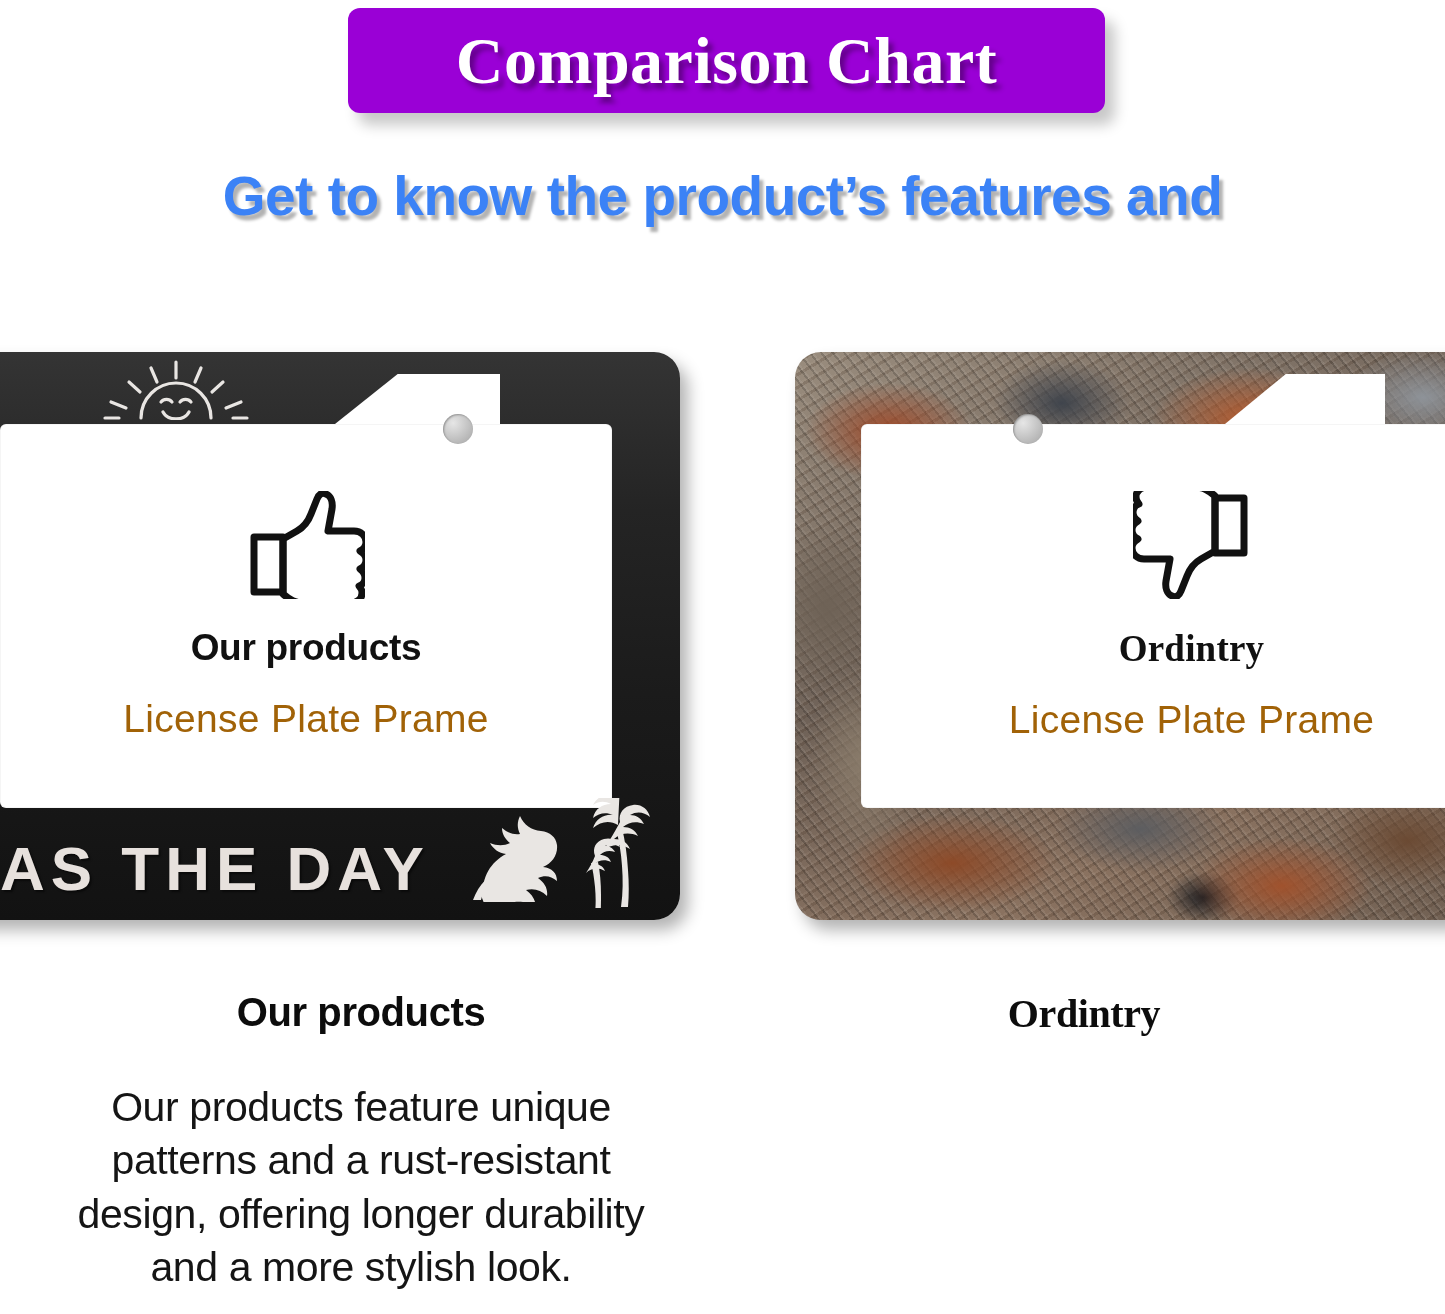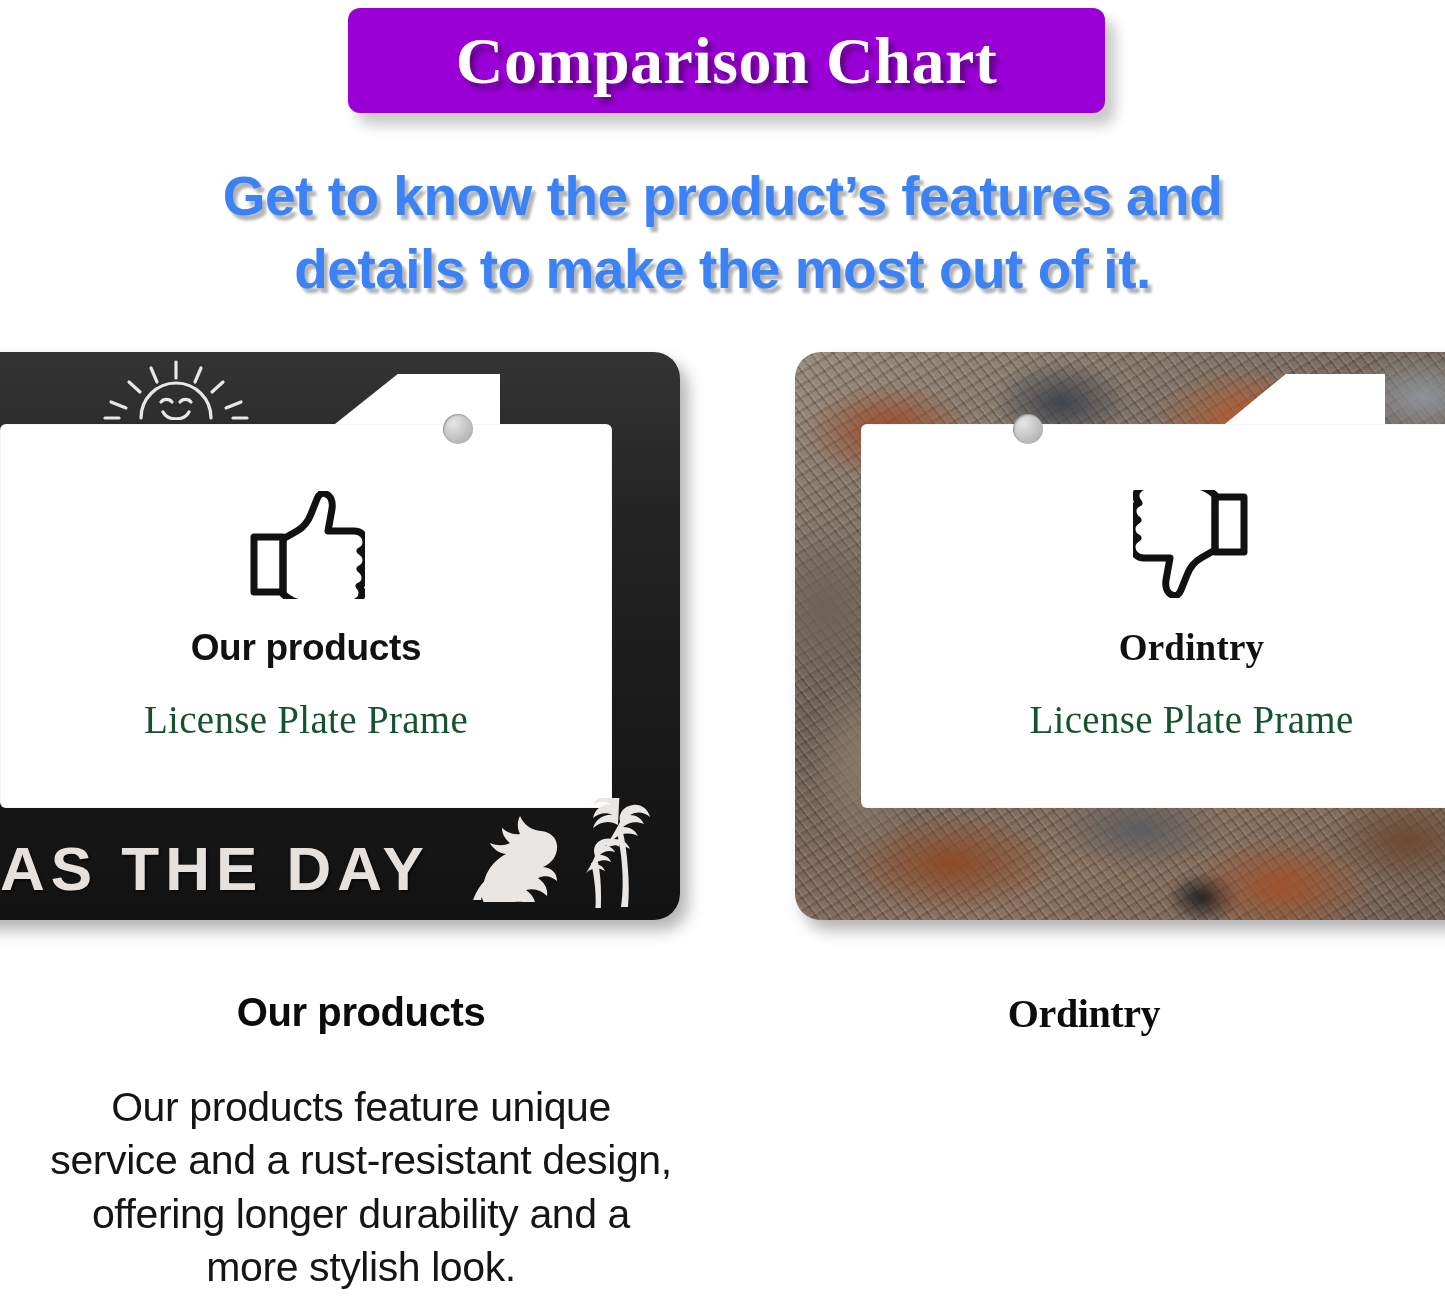--- a/index.html
+++ b/index.html
@@ -115,21 +115,21 @@
     position:absolute;inset:0;display:flex;flex-direction:column;
     align-items:center;justify-content:center;gap:6px;
   }
   .thumb-icon{display:block;}
   .brand-name{
     color:#111;font-size:37px;margin-top:18px;white-space:nowrap;
   }
   .brand-ours{font-family:"Liberation Sans",sans-serif;font-weight:700;letter-spacing:-0.3px;}
   .brand-ord{font-family:"Liberation Serif",serif;font-weight:700;letter-spacing:.2px;}
   .plate-sub{
-    color:#14532d;font-family:Liberation Serif, serif;font-weight:300;
+    color:#a16207;font-family:Liberation Sans, sans-serif;font-weight:300;
     font-size:39px;margin-top:22px;letter-spacing:.3px;white-space:nowrap;
   }
 
   
   .sun{position:absolute;left:216px;top:4px;}
 
   
   .strip-text{
     position:absolute;left:135px;bottom:16px;
     color:#e7e1dd;font-family:"Liberation Sans",sans-serif;font-weight:700;
@@ -159,21 +159,20 @@
 <body>
 
 <div class="banner-wrap">
   <div class="banner">
     <div class="banner-text">Comparison Chart</div>
   </div>
 </div>
 
 <div class="subtitle">
   <span class="l1">Get to know the product’s features and</span>
-  <span class="l2">details to make the most out of it.</span>
 </div>
 
 <div class="frames">
 
   <div class="frame frame-left">
     <div class="frame-body">
 
       <span class="sun">
         <svg width="190" height="64" viewBox="0 0 190 64">
           <g fill="none" stroke="#e9e6e3" stroke-width="3.2" stroke-linecap="round">
@@ -253,18 +252,18 @@
       </div>
       <span class="hole"></span>
     </div>
   </div>
 
 </div>
 
 <div class="cols">
   <div class="col col-left">
     <h3 class="col-head head-ours">Our products</h3>
-    <p class="col-body">Our products feature unique service and a rust-resistant design, offering longer durability and a more stylish look.</p>
+    <p class="col-body">Our products feature unique patterns and a rust-resistant design, offering longer durability and a more stylish look.</p>
   </div>
   <div class="col col-right">
     <h3 class="col-head head-ord">Ordintry</h3>
   </div>
 </div>
 
 </body></html>

